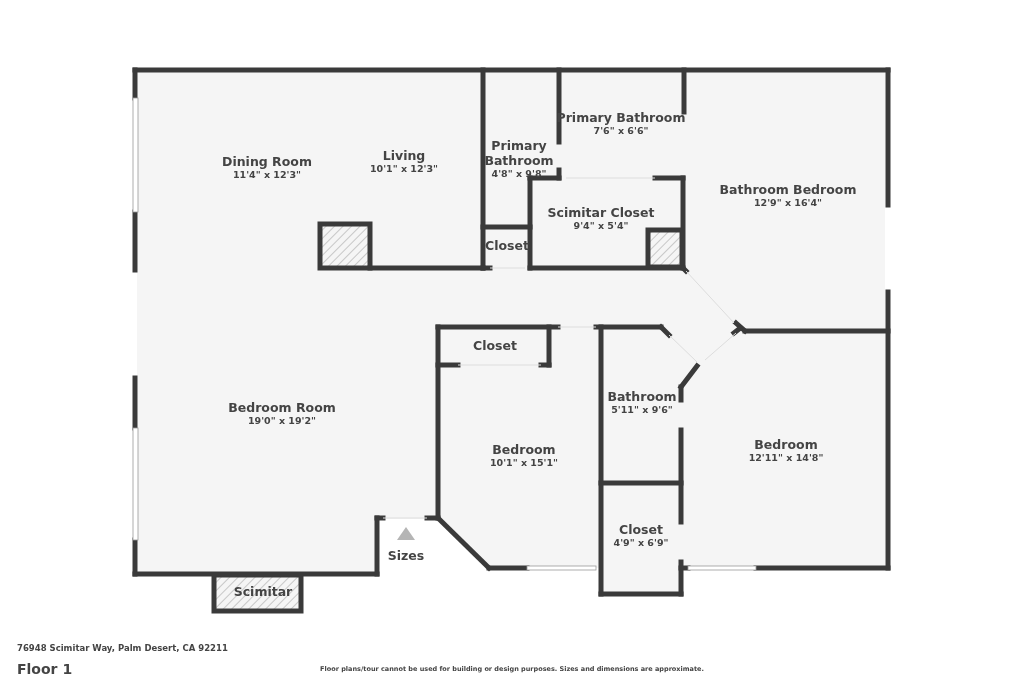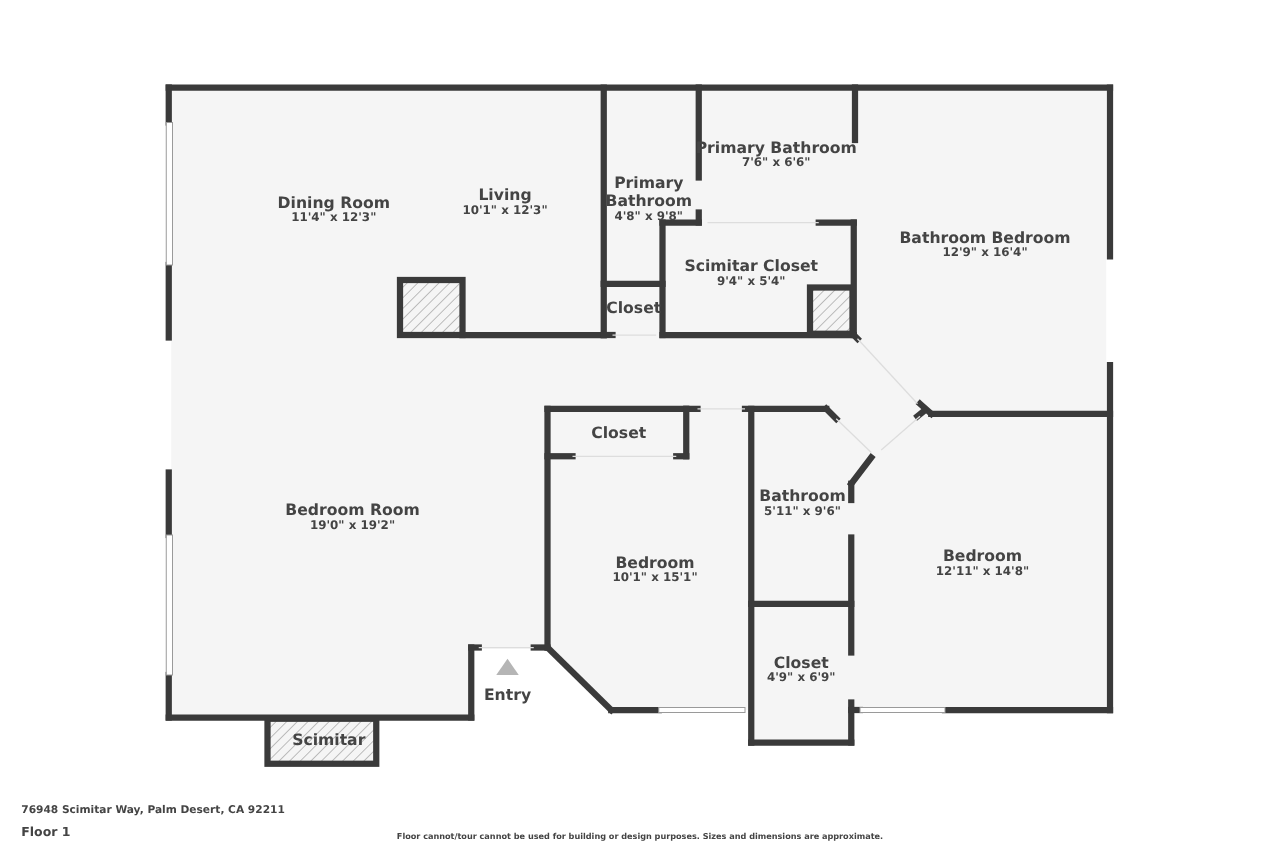--- a/index.html
+++ b/index.html
@@ -2,21 +2,21 @@
 <html><head>
 <meta charset="utf-8">
 <style>
   html, body { margin: 0; padding: 0; background: #ffffff; }
   body { width: 1024px; height: 683px; position: relative; overflow: hidden; font-family: "DejaVu Sans", sans-serif; }
   #plan { position: absolute; left: 0; top: 0; }
   .room-label { position: absolute; text-align: center; color: #444444; transform: translateX(-50%); white-space: nowrap; }
   .room-name { font-size: 12.5px; font-weight: bold; line-height: 15px; display: block; }
   .room-dim { font-size: 9.5px; font-weight: bold; line-height: 12px; display: block; color: #444; }
   .footer-address { position: absolute; left: 17px; top: 643px; font-size: 8.5px; font-weight: bold; color: #444; }
-  .footer-floor { position: absolute; left: 17px; top: 661px; font-size: 10px; font-weight: bold; color: #444; }
+  .footer-floor { position: absolute; left: 17px; top: 661px; font-size: 14px; font-weight: bold; color: #444; }
   .footer-disclaimer { position: absolute; left: 512px; top: 665px; transform: translateX(-50%); font-size: 6.5px; font-weight: bold; color: #444; white-space: nowrap; }
 </style>
 </head>
 <body>
 
 <svg id="plan" width="1024" height="683" viewBox="0 0 1024 683" xmlns="http://www.w3.org/2000/svg">
   <defs>
     <pattern id="hatch" patternUnits="userSpaceOnUse" width="6" height="6" patternTransform="rotate(45)">
       <rect width="6" height="6" fill="#f5f5f5"></rect>
       <line x1="0" y1="0" x2="0" y2="6" stroke="#9a9a9a" stroke-width="1"></line>
@@ -168,21 +168,21 @@
 </div>
 <div class="room-label" style="left:786px;top:437px;">
   <span class="room-name">Bedroom</span>
   <span class="room-dim">12'11" x 14'8"</span>
 </div>
 <div class="room-label" style="left:641px;top:522px;">
   <span class="room-name">Closet</span>
   <span class="room-dim">4'9" x 6'9"</span>
 </div>
 <div class="room-label" style="left:406px;top:548px;">
-  <span class="room-name">Entry</span>
+  <span class="room-name">Sizes</span>
 </div>
 <div class="room-label" style="left:263px;top:584px;">
   <span class="room-name">Scimitar</span>
 </div>
 
 <div class="footer-address">76948 Scimitar Way, Palm Desert, CA 92211</div>
 <div class="footer-floor">Floor 1</div>
-<div class="footer-disclaimer">Floor cannot/tour cannot be used for building or design purposes. Sizes and dimensions are approximate.</div>
+<div class="footer-disclaimer">Floor plans/tour cannot be used for building or design purposes. Sizes and dimensions are approximate.</div>
 
 </body></html>

